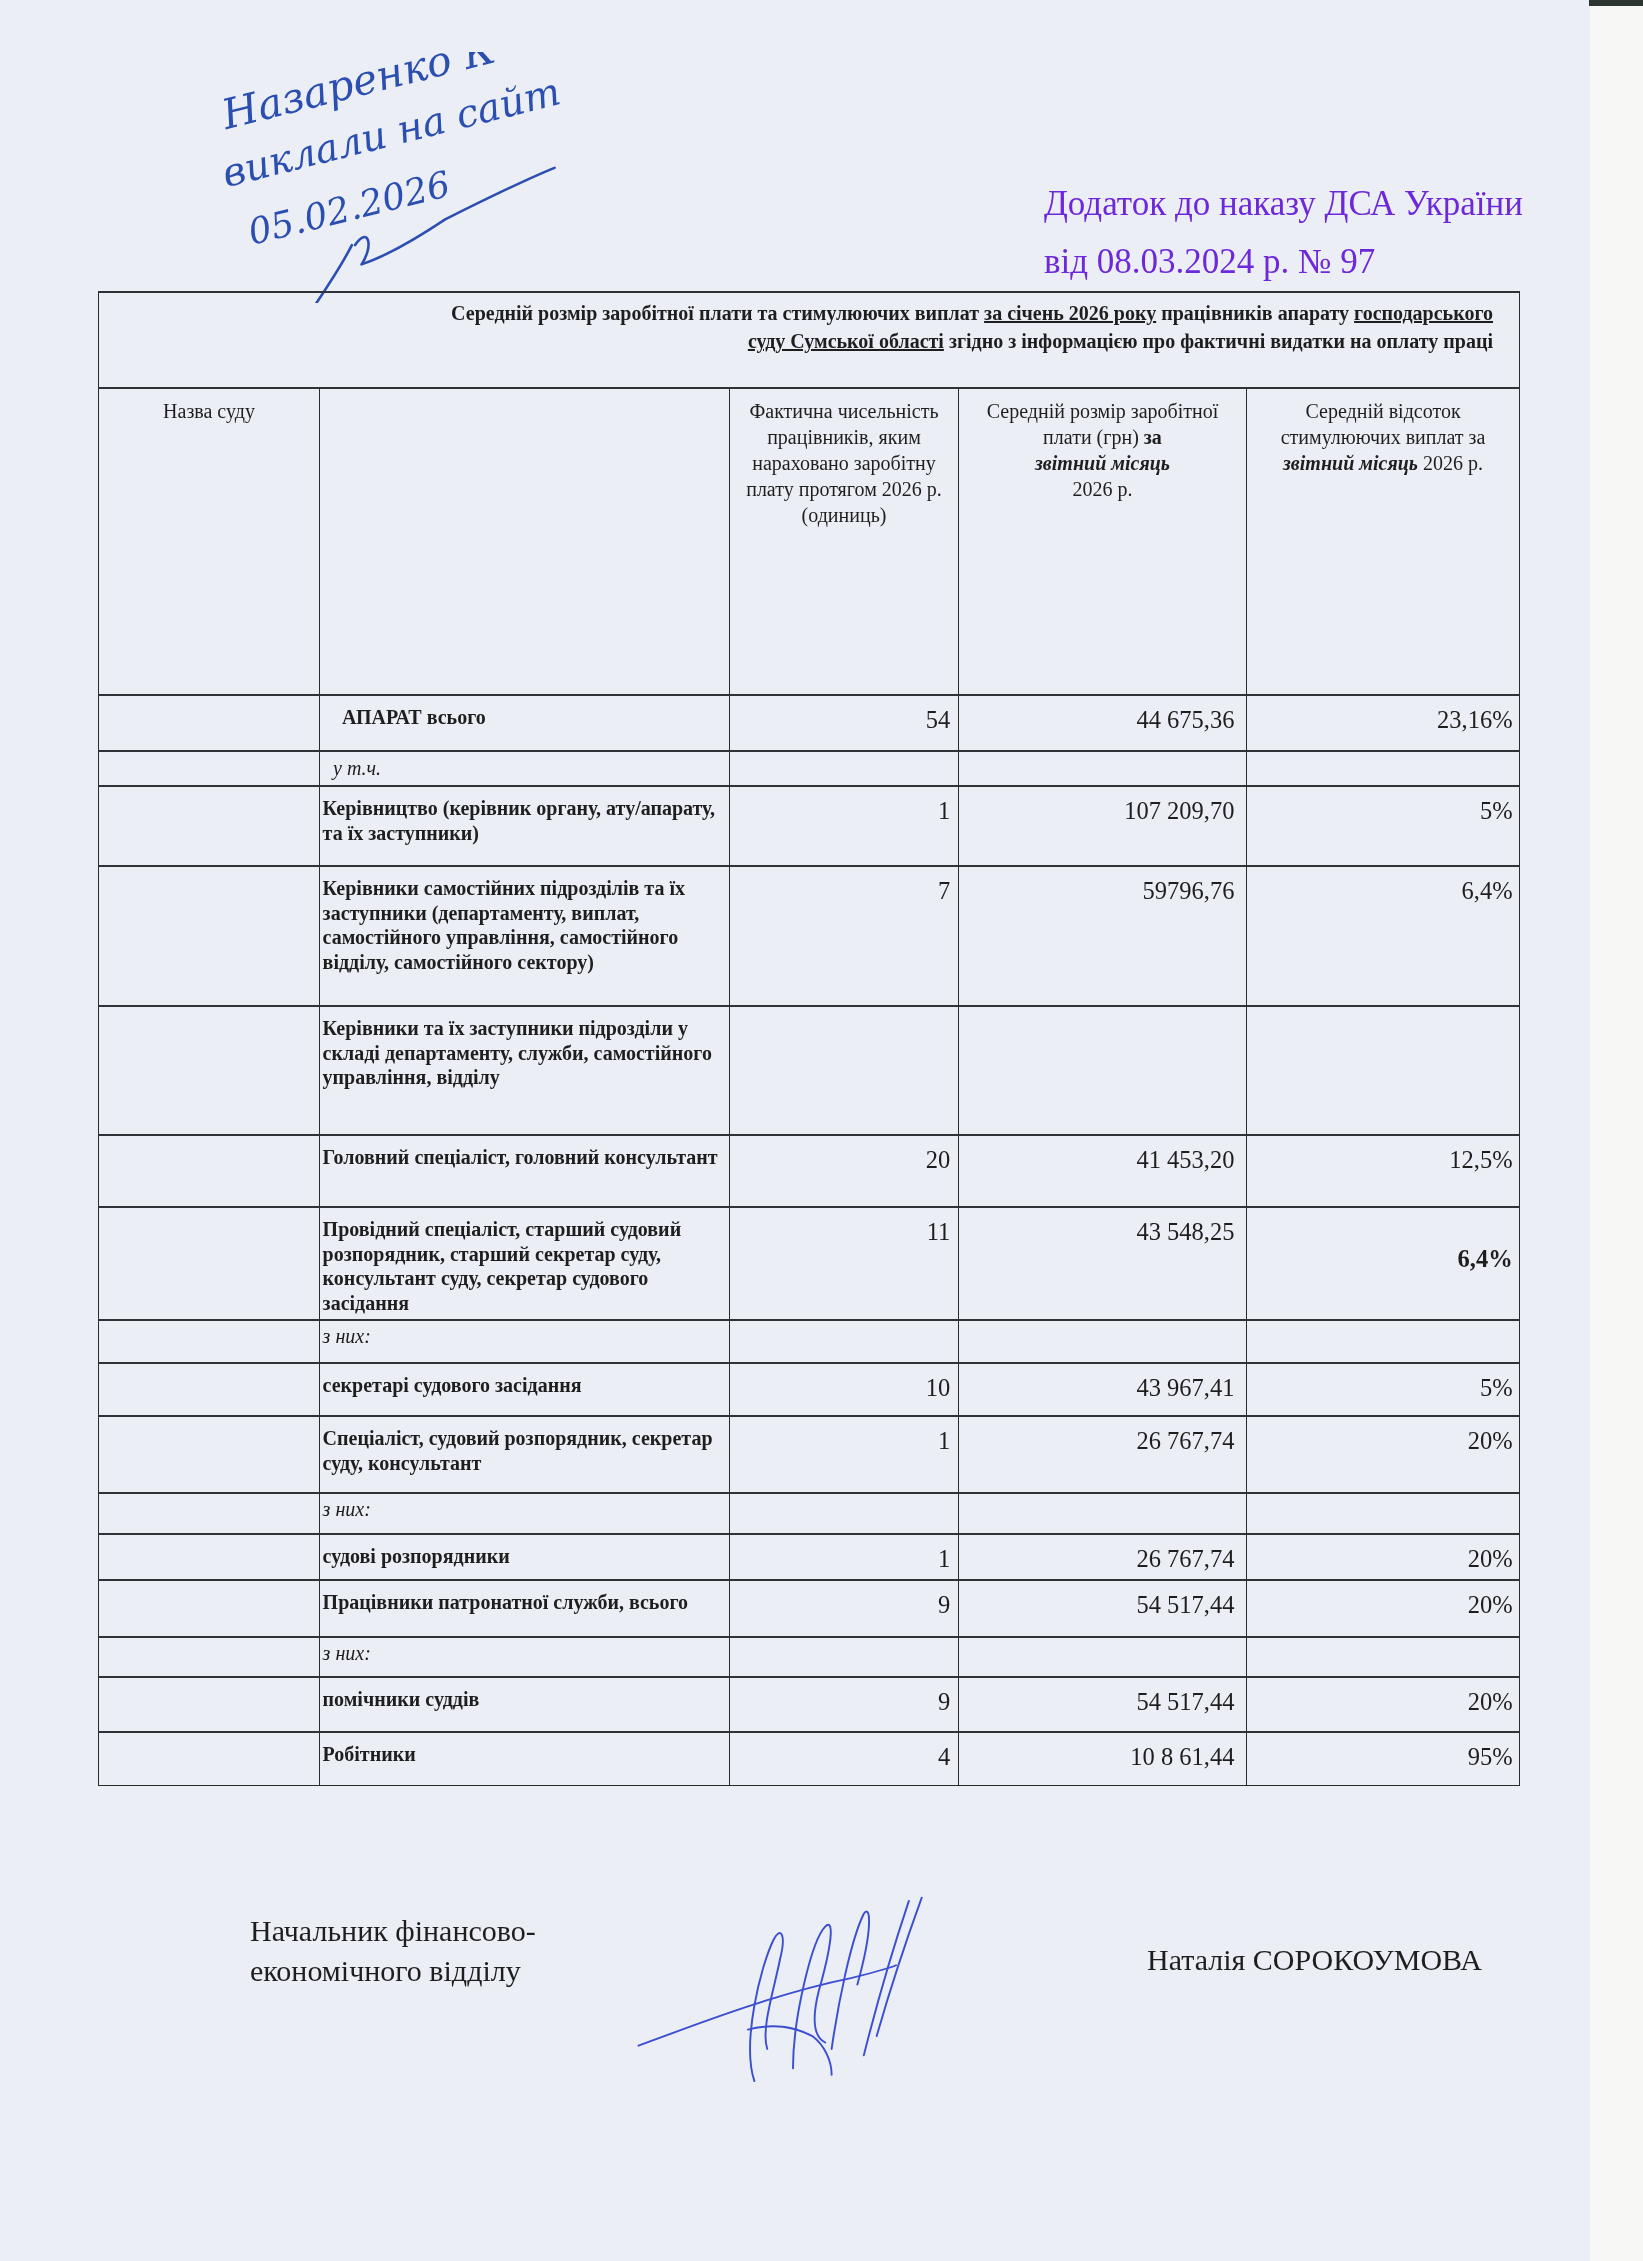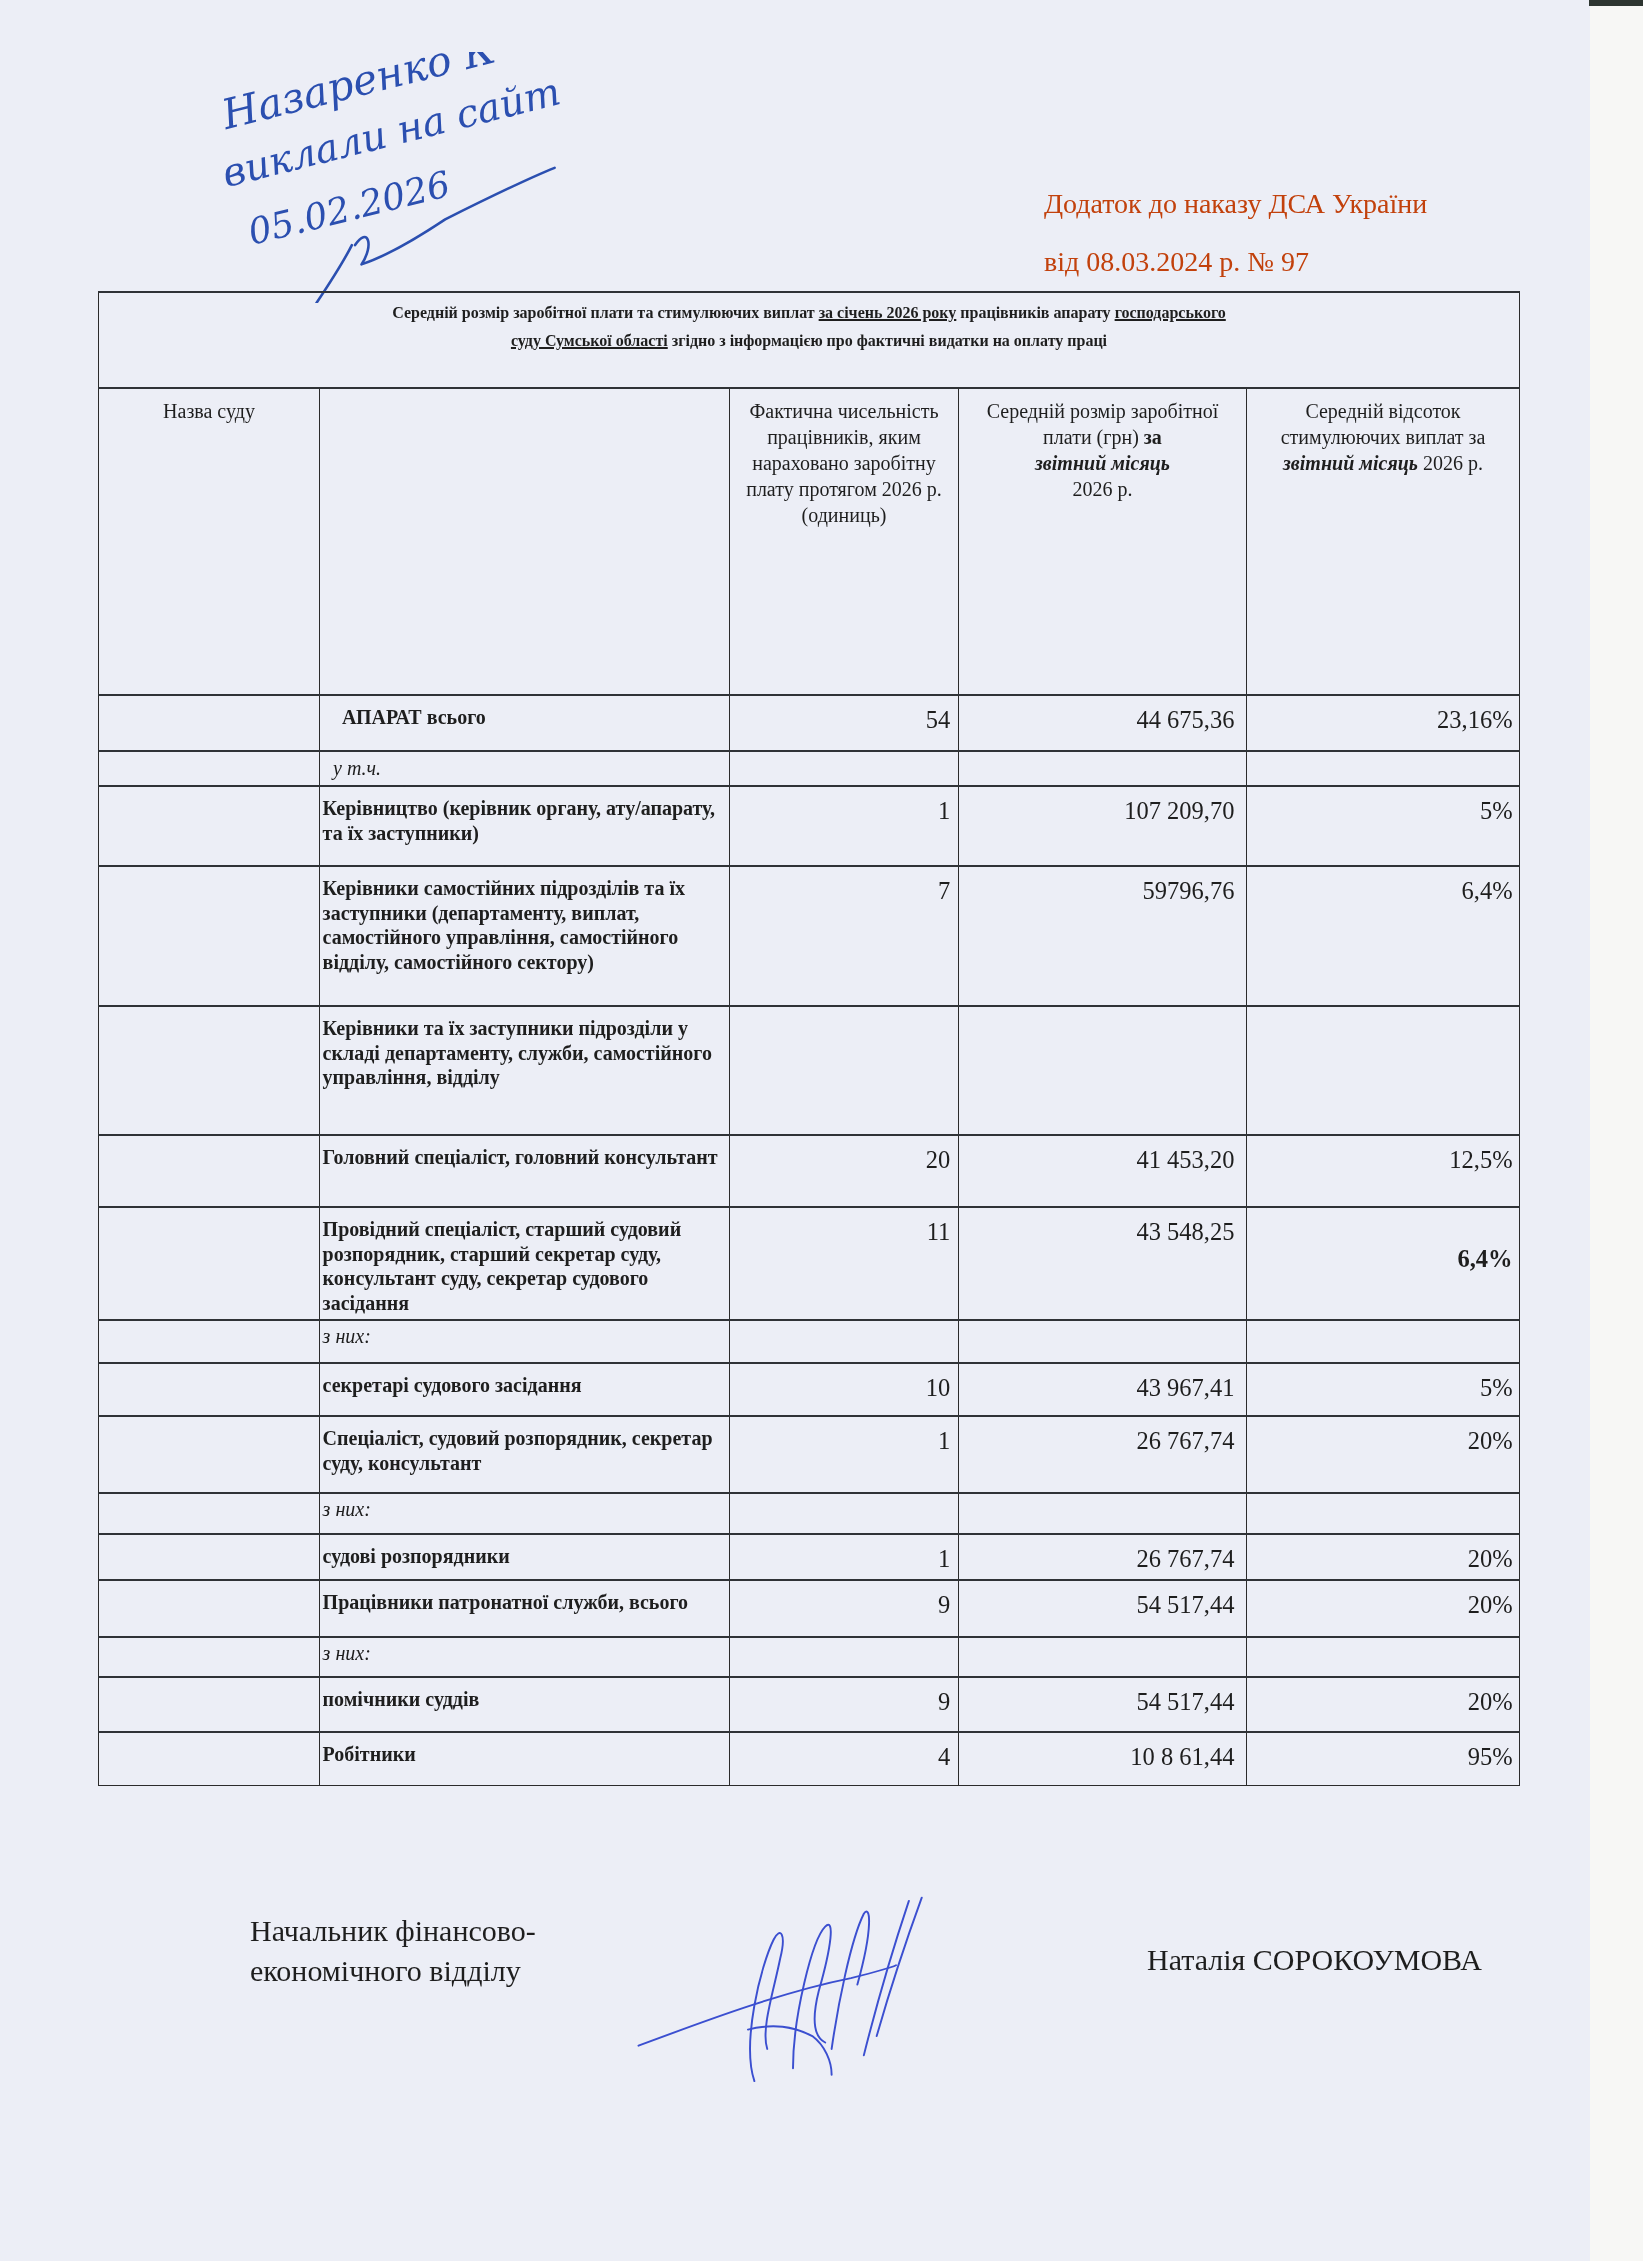--- a/index.html
+++ b/index.html
@@ -15,36 +15,36 @@
     position: absolute; left: 1590px; top: 0; width: 53px; height: 2261px;
     background: #f7f7f5;
   }
   .right-edge-top {
     position: absolute; left: 1589px; top: 0; width: 54px; height: 6.4px; background: #2d3530;
   }
   .handnote {
     position: absolute; left: 213px; top: 52px; width: 400px; height: 251px;
   }
   .annex {
-    position: absolute; left: 1044px; top: 175px; font-size: 28px; line-height: 58px; color: #c2410c;
+    position: absolute; left: 1044px; top: 175px; font-size: 35px; line-height: 58px; color: #6d28d9;
   }
   .doc-table {
     position: absolute; left: 98px; top: 291px; width: 1422px;
     border-collapse: collapse; table-layout: fixed;
   }
   .doc-table td {
     border: 1.3px solid #2b2b2b;
     border-top: 2.6px solid #2f3236;
     vertical-align: top;
     font-size: 20px;
     line-height: 24.5px;
     padding: 0;
   }
   .doc-table .title-cell {
-    font-weight: bold; text-align: center; font-size: 16px; line-height: 28px;
+    font-weight: bold; text-align: right; font-size: 20px; line-height: 28px;
     padding: 6.4px 26px 0 26px; height: 88px;
   }
   .u { text-decoration: underline; text-decoration-thickness: 1.9px; }
   .hdr td { text-align: center; padding-top: 9px; font-size: 20px; line-height: 26px; }
   .hdr .court-name { text-align: left; padding-left: 57px; }
   .c-label { padding-left: 2.6px !important; font-weight: bold; }
   .c-num { text-align: right; padding-right: 7.7px !important; padding-top: 11.6px !important; font-size: 24.5px !important; }
   .c-sum { text-align: right; padding-right: 11.6px !important; padding-top: 11.6px !important; font-size: 24.5px !important; }
   .c-pct { text-align: right; padding-right: 6.4px !important; padding-top: 11.6px !important; font-size: 24.5px !important; }
   .it { font-style: italic; font-weight: normal; }

